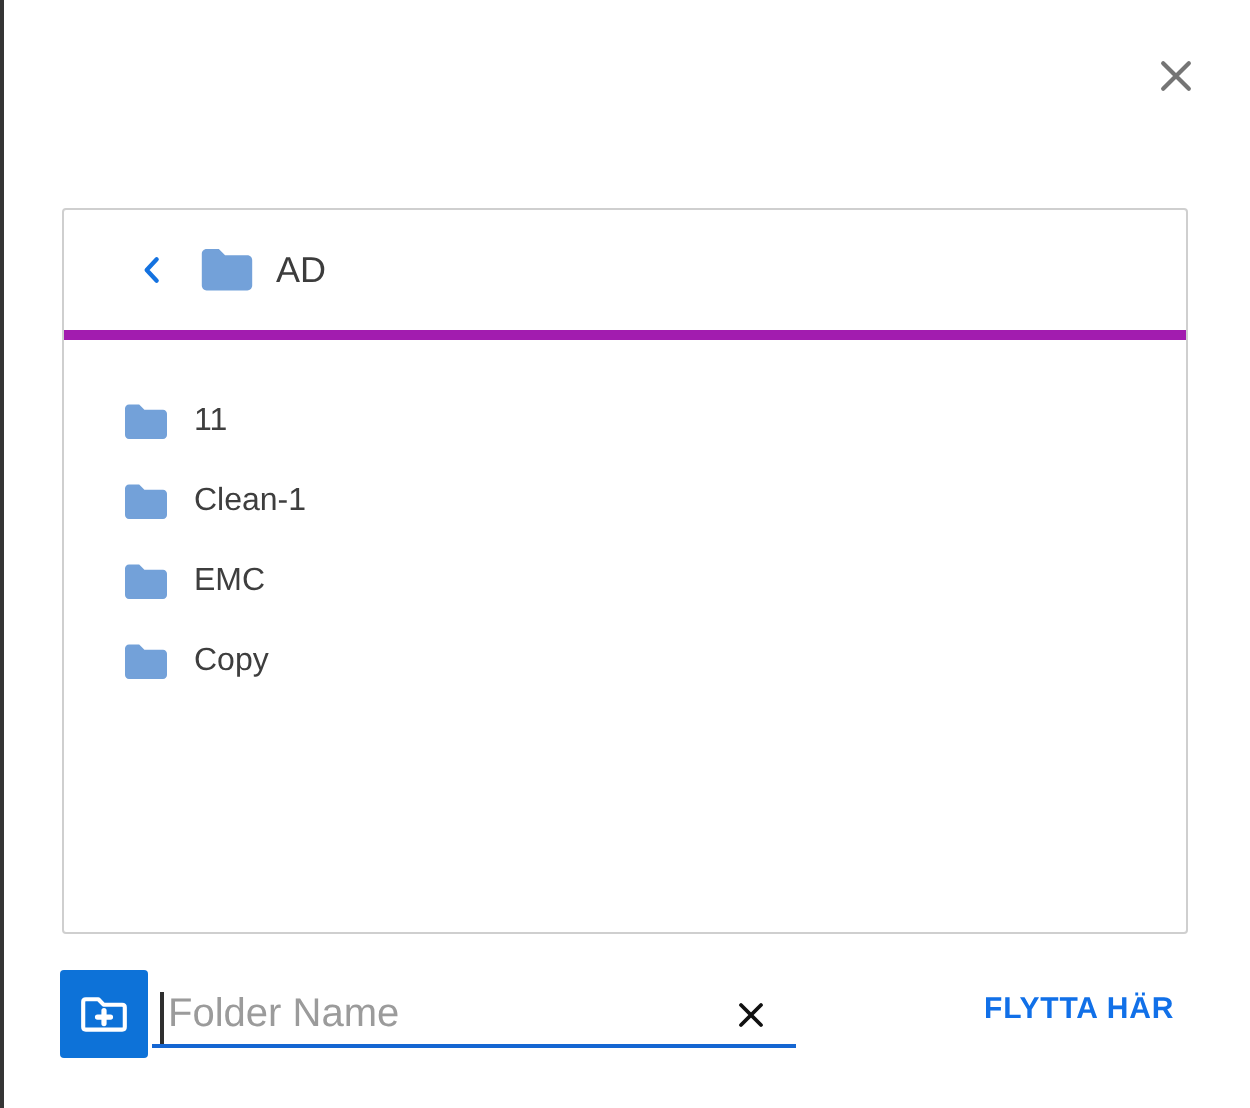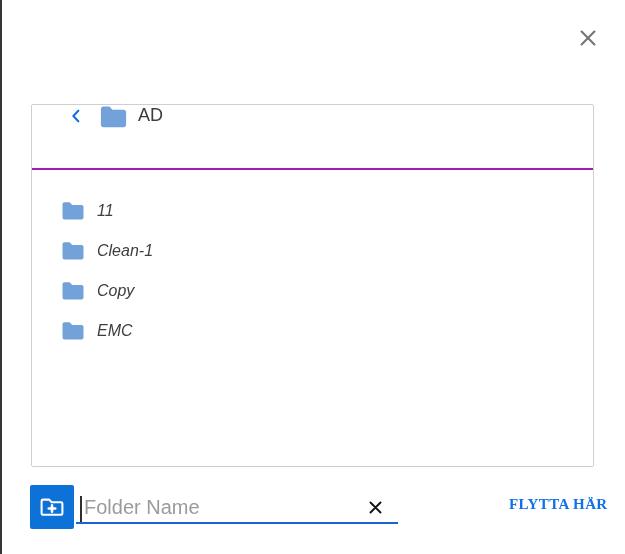--- a/index.html
+++ b/index.html
@@ -15,53 +15,53 @@
   .close-btn{
     position:absolute;left:575px;top:25px;width:26px;height:26px;cursor:pointer;
     display:flex;align-items:center;justify-content:center;background:none;border:none;padding:0;
   }
   .panel{
     position:absolute;left:31px;top:104px;width:563px;height:363px;
     border:1px solid var(--border-gray,#cfcfcf);border-radius:2px;box-sizing:border-box;
     background:#fff;
   }
   .panel-header{
-    height:65px;display:flex;align-items:flex-start;padding-left:35px;
-    border-bottom:2px solid #a21caf;box-sizing:border-box;
+    height:65px;display:flex;align-items:center;padding-left:35px;
+    border-bottom:5px solid #a21caf;box-sizing:border-box;
   }
   .back-btn{
     background:none;border:none;padding:0;width:18px;height:22px;cursor:pointer;
     display:flex;align-items:center;justify-content:center;margin-right:14px;
   }
   .hdr-folder{margin-right:10px;display:flex;align-items:center;}
   .hdr-label{font-size:18px;color:#3c3c3c;}
   .folder-list{padding-top:21px;}
   .folder-row{
-    height:40px;display:flex;align-items:center;padding-left:29px;cursor:pointer;font-style:italic;
+    height:40px;display:flex;align-items:center;padding-left:29px;cursor:pointer;
   }
   .folder-row .f-icon{width:24px;display:flex;align-items:center;margin-right:12px;}
   .folder-row .f-label{font-size:16px;color:var(--body-text,#3e3e3e);}
   .newfolder-btn{
     position:absolute;left:30px;top:485px;width:44px;height:44px;border:none;border-radius:2px;
     background:var(--accent-blue,#0d72d8);cursor:pointer;display:flex;align-items:center;justify-content:center;padding:0;
   }
   .text-caret{position:absolute;left:80px;top:496px;width:2px;height:27px;background:#2f2f2f;}
   .name-input{
     position:absolute;left:84px;top:492px;width:270px;height:30px;border:none;outline:none;
     font-family:"Liberation Sans","DejaVu Sans",sans-serif;font-size:20px;color:#333;background:transparent;padding:0;
   }
   .name-input::placeholder{color:#9b9b9b;opacity:1;}
   .input-underline{position:absolute;left:76px;top:522px;width:322px;height:2px;background:#1566d2;}
   .clear-btn{
     position:absolute;left:364px;top:496px;width:22px;height:22px;background:none;border:none;padding:0;cursor:pointer;
     display:flex;align-items:center;justify-content:center;
   }
   .move-here-btn{
-    position:absolute;left:507px;top:494px;background:none;border:none;padding:2px 2px;cursor:pointer;
-    font-family:Liberation Serif, serif;
+    position:absolute;left:490px;top:494px;background:none;border:none;padding:2px 2px;cursor:pointer;
+    font-family:Liberation Sans, sans-serif;
     font-size:15px;font-weight:700;color:var(--link-blue,#1170e8);letter-spacing:.4px;white-space:nowrap;
   }
 </style>
 </head>
 <body>
 
 <div class="stage">
   <div class="edge-line"></div>
 
 
@@ -106,29 +106,29 @@
             </svg>
           </span>
         <span class="f-label">Clean-1</span>
       </div>
       <div class="folder-row">
         <span class="f-icon">
             <svg width="24" height="20" viewBox="0 0 24 20">
               <path d="M1.5 3.2 C1.5 2.1 2.4 1.2 3.5 1.2 H8.6 L11.2 3.9 H20.5 C21.6 3.9 22.5 4.8 22.5 5.9 V16.5 C22.5 17.6 21.6 18.5 20.5 18.5 H3.5 C2.4 18.5 1.5 17.6 1.5 16.5 Z" fill="#73a1d9"></path>
             </svg>
           </span>
-        <span class="f-label">Copy</span>
+        <span class="f-label">EMC</span>
       </div>
       <div class="folder-row">
         <span class="f-icon">
             <svg width="24" height="20" viewBox="0 0 24 20">
               <path d="M1.5 3.2 C1.5 2.1 2.4 1.2 3.5 1.2 H8.6 L11.2 3.9 H20.5 C21.6 3.9 22.5 4.8 22.5 5.9 V16.5 C22.5 17.6 21.6 18.5 20.5 18.5 H3.5 C2.4 18.5 1.5 17.6 1.5 16.5 Z" fill="#73a1d9"></path>
             </svg>
           </span>
-        <span class="f-label">EMC</span>
+        <span class="f-label">Copy</span>
       </div>
     </div>
   </div>
 
   <button class="newfolder-btn">
     <span style="display:flex;">
       <svg width="26" height="26" viewBox="0 0 24 24">
         <path d="M3.6 5.2 H9.4 L11.8 7.7 H20.4 C21.1 7.7 21.6 8.2 21.6 8.9 V18 C21.6 18.7 21.1 19.2 20.4 19.2 H3.6 C2.9 19.2 2.4 18.7 2.4 18 V6.4 C2.4 5.7 2.9 5.2 3.6 5.2 Z" fill="none" stroke="#ffffff" stroke-width="1.9" stroke-linejoin="round"></path>
         <path d="M12 10.4 V16.4 M9 13.4 H15" stroke="#ffffff" stroke-width="2.4" stroke-linecap="round"></path>
       </svg>

